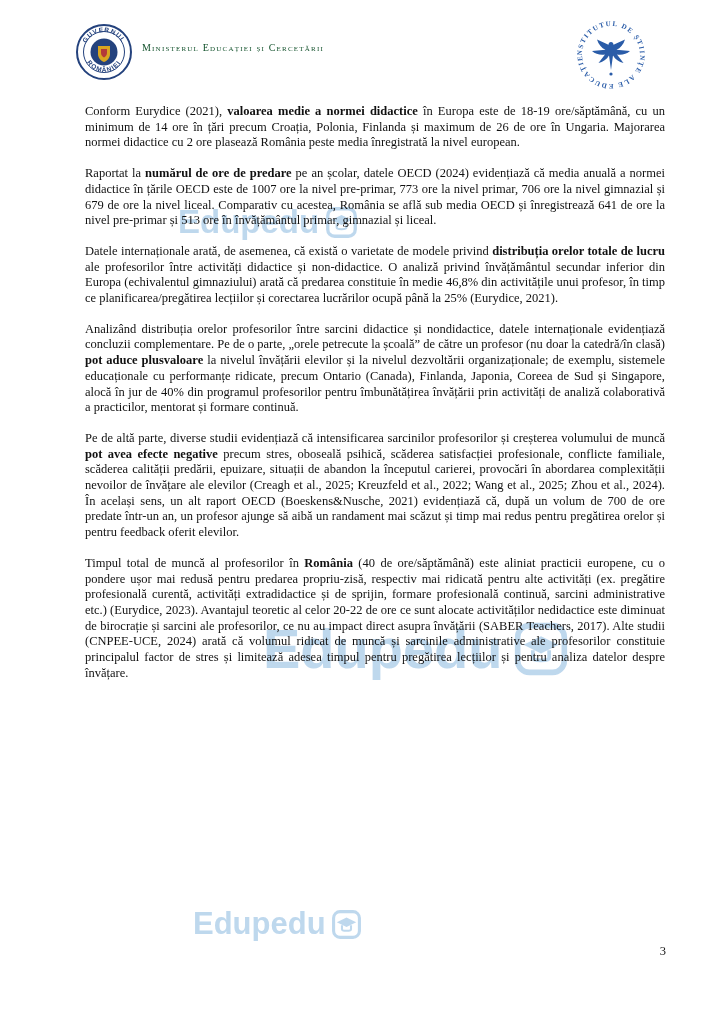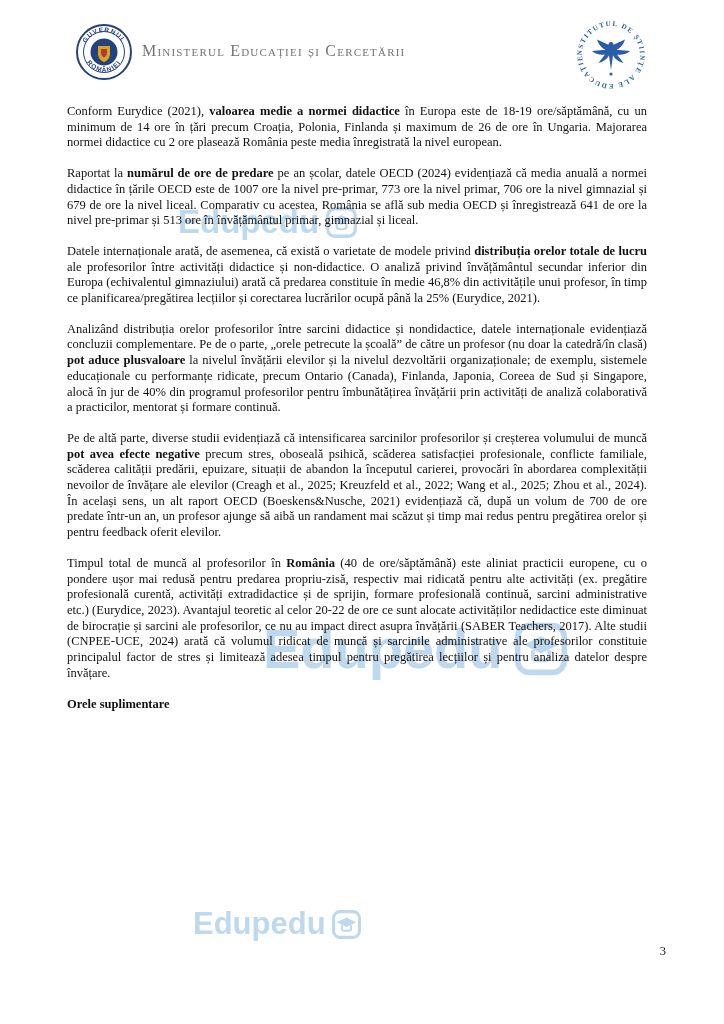--- a/index.html
+++ b/index.html
@@ -15,28 +15,28 @@
     color:#111111;
   }
 
   
   .page-header { position:absolute; left:0; top:0; width:724px; height:100px; z-index:3; }
   .emblem { position:absolute; left:76px; top:24px; width:56px; height:56px; }
   .ministry {
     position:absolute; left:142px; top:42px;
     font-family:"Liberation Serif", serif;
     font-variant:small-caps;
-    font-size:16px; letter-spacing:1.2px;
-    color:#737373; white-space:nowrap;
+    font-size:10px; letter-spacing:1.2px;
+    color:#14532d; white-space:nowrap;
   }
   .seal { position:absolute; left:572px; top:16px; width:78px; height:78px; }
 
   
   .doc-body {
-    position:absolute; left:67px; top:104px; width:580px;
+    position:absolute; left:85px; top:104px; width:580px;
     z-index:2;
     font-size:12.5px; line-height:15.7px;
     text-align:justify;
     text-justify:inter-word;
   }
   .doc-body p { margin:0 0 15px 0; }
   .doc-body .bold { font-weight:bold; }
   .doc-body p.heading { text-align:left; }
 
   
@@ -140,18 +140,17 @@
     </svg>
   </div>
 
   <div class="doc-body">
       <p><span>Conform Eurydice (2021), </span><span class="bold">valoarea medie a normei didactice</span><span> în Europa este de 18-19 ore/săptămână, cu un minimum de 14 ore în țări precum Croația, Polonia, Finlanda și maximum de 26 de ore în Ungaria. Majorarea normei didactice cu 2 ore plasează România peste media înregistrată la nivel european.</span></p>
       <p><span>Raportat la </span><span class="bold">numărul de ore de predare</span><span> pe an școlar, datele OECD (2024) evidențiază că media anuală a normei didactice în țările OECD este de 1007 ore la nivel pre-primar, 773 ore la nivel primar, 706 ore la nivel gimnazial și 679 de ore la nivel liceal. Comparativ cu acestea, România se află sub media OECD și înregistrează 641 de ore la nivel pre-primar și 513 ore în învățământul primar, gimnazial și liceal.</span></p>
       <p><span>Datele internaționale arată, de asemenea, că există o varietate de modele privind </span><span class="bold">distribuția orelor totale de lucru</span><span> ale profesorilor între activități didactice și non-didactice. O analiză privind învățământul secundar inferior din Europa (echivalentul gimnaziului) arată că predarea constituie în medie 46,8% din activitățile unui profesor, în timp ce planificarea/pregătirea lecțiilor și corectarea lucrărilor ocupă până la 25% (Eurydice, 2021).</span></p>
       <p><span>Analizând distribuția orelor profesorilor între sarcini didactice și nondidactice, datele internaționale evidențiază concluzii complementare. Pe de o parte, „orele petrecute la școală” de către un profesor (nu doar la catedră/în clasă) </span><span class="bold">pot aduce plusvaloare</span><span> la nivelul învățării elevilor și la nivelul dezvoltării organizaționale; de exemplu, sistemele educaționale cu performanțe ridicate, precum Ontario (Canada), Finlanda, Japonia, Coreea de Sud și Singapore, alocă în jur de 40% din programul profesorilor pentru îmbunătățirea învățării prin activități de analiză colaborativă a practicilor, mentorat și formare continuă.</span></p>
       <p><span>Pe de altă parte, diverse studii evidențiază că intensificarea sarcinilor profesorilor și creșterea volumului de muncă </span><span class="bold">pot avea efecte negative</span><span> precum stres, oboseală psihică, scăderea satisfacției profesionale, conflicte familiale, scăderea calității predării, epuizare, situații de abandon la începutul carierei, provocări în abordarea complexității nevoilor de învățare ale elevilor (Creagh et al., 2025; Kreuzfeld et al., 2022; Wang et al., 2025; Zhou et al., 2024). În același sens, un alt raport OECD (Boeskens&amp;Nusche, 2021) evidențiază că, după un volum de 700 de ore predate într-un an, un profesor ajunge să aibă un randament mai scăzut și timp mai redus pentru pregătirea orelor și pentru feedback oferit elevilor.</span></p>
       <p><span>Timpul total de muncă al profesorilor în </span><span class="bold">România</span><span> (40 de ore/săptămână) este aliniat practicii europene, cu o pondere ușor mai redusă pentru predarea propriu-zisă, respectiv mai ridicată pentru alte activități (ex. pregătire profesională curentă, activități extradidactice și de sprijin, formare profesională continuă, sarcini administrative etc.) (Eurydice, 2023). Avantajul teoretic al celor 20-22 de ore ce sunt alocate activităților nedidactice este diminuat de birocrație și sarcini ale profesorilor, ce nu au impact direct asupra învățării (SABER Teachers, 2017). Alte studii (CNPEE-UCE, 2024) arată că volumul ridicat de muncă și sarcinile administrative ale profesorilor constituie principalul factor de stres și limitează adesea timpul pentru pregătirea lecțiilor și pentru analiza datelor despre învățare.</span></p>
-      <p class="heading"><span class="bold">Orele suplimentare</span></p>
     </div>
 
   <div class="page-number">3</div>
 
 </div>
 
 </body></html>

